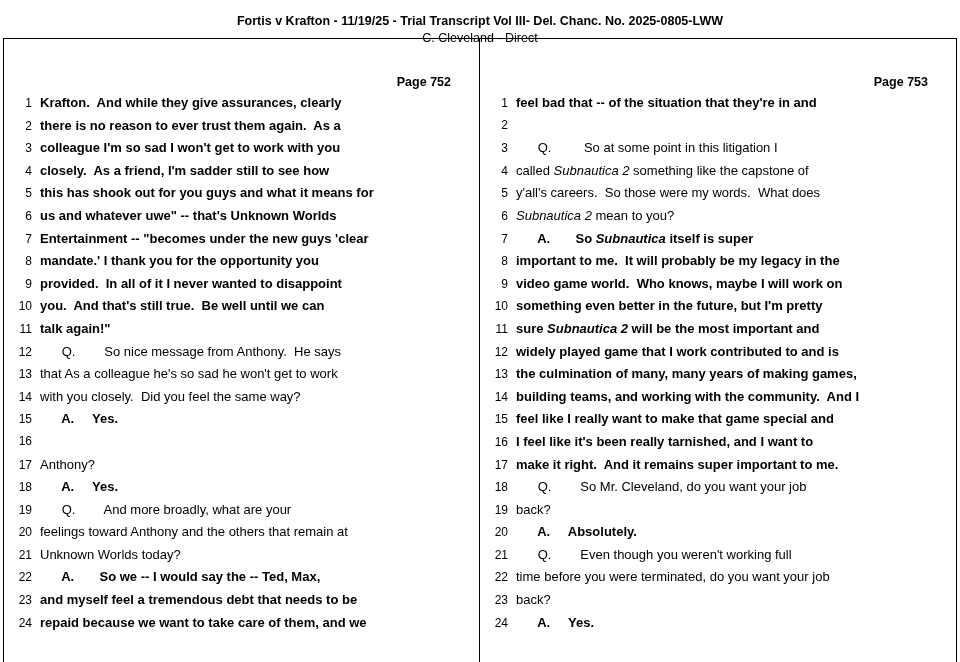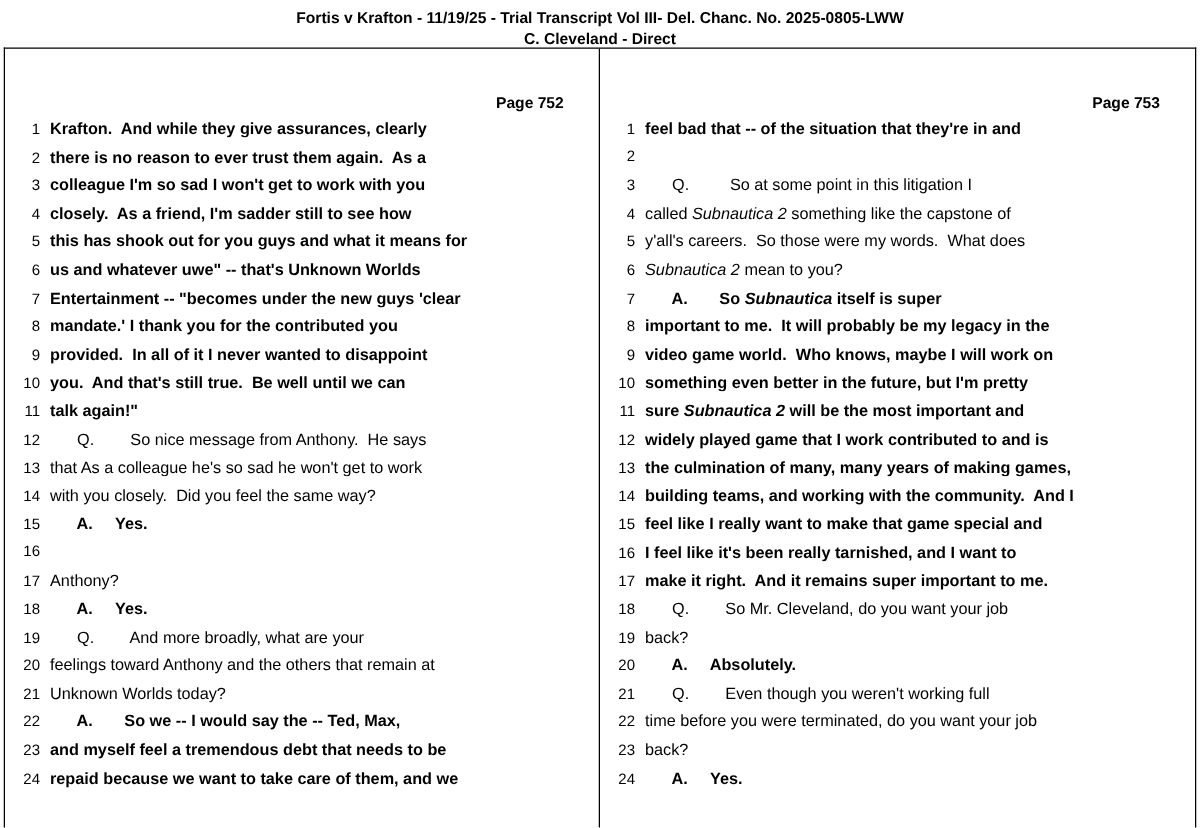--- a/index.html
+++ b/index.html
@@ -15,27 +15,27 @@
     overflow: hidden;
   }
   .page {
     width: 960px;
     height: 662px;
     position: relative;
     box-sizing: border-box;
   }
   .doc-header {
     text-align: center;
-    padding-top: 6px;
+    padding-top: 13px;
     font-size: 12.5px;
     font-weight: bold;
     line-height: 1.35;
   }
   .doc-header .line2 {
-    font-weight: bold;
+    font-weight: normal;
   }
   .columns {
     position: absolute;
     top: 38px;
     left: 3px;
     right: 3px;
     bottom: 0;
     display: flex;
     border-top: 1.5px solid #000;
     border-left: 1.5px solid #000;
@@ -100,21 +100,21 @@
     <div class="col left">
       <div class="page-label">Page 752</div>
       <div class="lines">
           <div class="tline"><span class="lno">1</span><span class="ltext"><span class="b">Krafton.  And while they give assurances, clearly</span></span></div>
           <div class="tline"><span class="lno">2</span><span class="ltext"><span class="b">there is no reason to ever trust them again.  As a</span></span></div>
           <div class="tline"><span class="lno">3</span><span class="ltext"><span class="b">colleague I'm so sad I won't get to work with you</span></span></div>
           <div class="tline"><span class="lno">4</span><span class="ltext"><span class="b">closely.  As a friend, I'm sadder still to see how</span></span></div>
           <div class="tline"><span class="lno">5</span><span class="ltext"><span class="b">this has shook out for you guys and what it means for</span></span></div>
           <div class="tline"><span class="lno">6</span><span class="ltext"><span class="b">us and whatever uwe" -- that's Unknown Worlds</span></span></div>
           <div class="tline"><span class="lno">7</span><span class="ltext"><span class="b">Entertainment -- "becomes under the new guys 'clear</span></span></div>
-          <div class="tline"><span class="lno">8</span><span class="ltext"><span class="b">mandate.' I thank you for the contributed you</span></span></div>
+          <div class="tline"><span class="lno">8</span><span class="ltext"><span class="b">mandate.' I thank you for the opportunity you</span></span></div>
           <div class="tline"><span class="lno">9</span><span class="ltext"><span class="b">provided.  In all of it I never wanted to disappoint</span></span></div>
           <div class="tline"><span class="lno">10</span><span class="ltext"><span class="b">you.  And that's still true.  Be well until we can</span></span></div>
           <div class="tline"><span class="lno">11</span><span class="ltext"><span class="b">talk again!"</span></span></div>
           <div class="tline"><span class="lno">12</span><span class="ltext"><span>      Q.        So nice message from Anthony.  He says</span></span></div>
           <div class="tline"><span class="lno">13</span><span class="ltext"><span>that As a colleague he's so sad he won't get to work</span></span></div>
           <div class="tline"><span class="lno">14</span><span class="ltext"><span>with you closely.  Did you feel the same way?</span></span></div>
           <div class="tline"><span class="lno">15</span><span class="ltext"><span class="b">      A.     Yes.</span></span></div>
           <div class="tline"><span class="lno">16</span></div>
           <div class="tline"><span class="lno">17</span><span class="ltext"><span>Anthony?</span></span></div>
           <div class="tline"><span class="lno">18</span><span class="ltext"><span class="b">      A.     Yes.</span></span></div>

